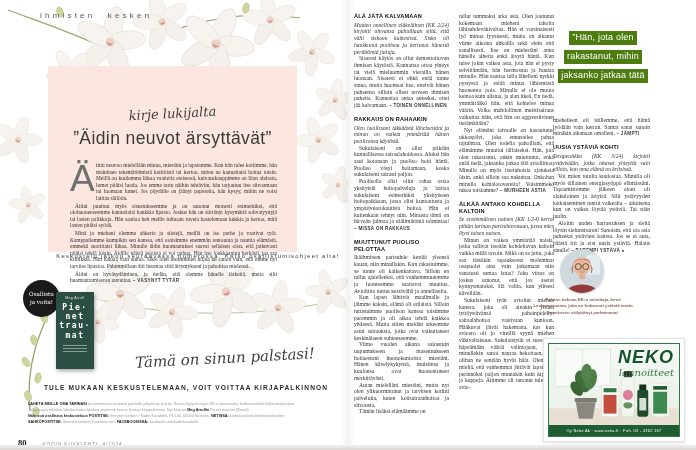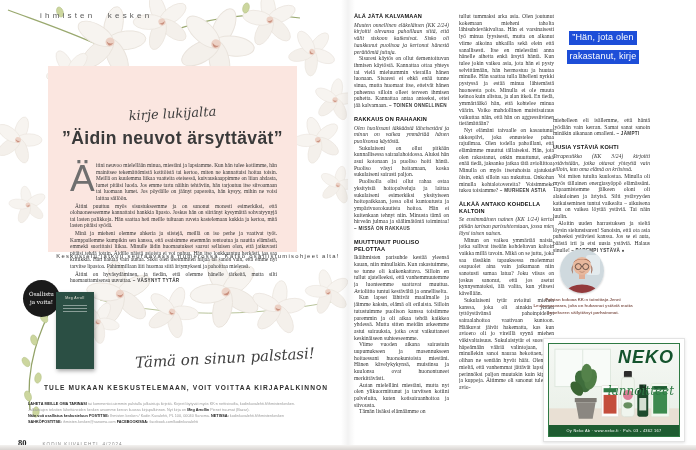--- a/index.html
+++ b/index.html
@@ -17,21 +17,21 @@
   .flowers{position:absolute;left:0;top:0;z-index:0;}
   .section-label{position:absolute;left:18px;top:11px;z-index:3;
       font-family:"Liberation Sans",sans-serif;font-size:8px;letter-spacing:3.2px;word-spacing:7px;
       color:#5a5a5a;padding-left:22px;}
   .pink-box{position:absolute;left:48px;top:66px;width:249px;height:186px;background:#fbe6e0;
       z-index:1;padding:0;box-sizing:border-box;}
   .kicker{position:absolute;left:0;right:0;top:40px;text-align:center;
       font-style:italic;font-size:13px;color:#3d3d3d;transform:rotate(-3deg);
       font-family:"DejaVu Serif",serif;}
   .headline{position:absolute;left:6px;right:6px;top:62px;text-align:center;margin:0;
-      font-family:"Liberation Sans",sans-serif;font-weight:700;font-size:17.5px;
+      font-family:"Liberation Sans",sans-serif;font-weight:400;font-size:17.5px;
       letter-spacing:.4px;color:#3a3a3a;}
   .letter-body{position:absolute;left:22px;right:20px;top:96px;font-size:5.4px;line-height:1.22;
       text-align:justify;color:#333;}
   .letter-body p{margin:0 0 1px 0;}
   .letter-body p.ind{text-indent:5px;}
   .dropcap{float:left;width:26px;font-family:"Liberation Sans",sans-serif;font-weight:300;
       font-size:37px;line-height:34px;color:#6f6f6f;text-align:left;}
   .sig{font-family:"Liberation Sans",sans-serif;font-weight:bold;font-size:4.6px;
       letter-spacing:.3px;color:#3a3a3a;}
   .continues{position:absolute;left:50px;top:253px;width:296px;z-index:2;text-align:center;
@@ -64,33 +64,33 @@
   .col p{margin:0;}
   .col p.ind{text-indent:5px;}
   .col .lead{font-style:italic;}
   .rh{font-family:"Liberation Sans",sans-serif;font-weight:bold;font-size:5.6px;
       letter-spacing:.2px;color:#111;margin:7px 0 2px;text-align:left;}
   .rh.first{margin-top:0;}
   .col1{left:6px;top:13px;width:95px;height:424px;}
   .col2{left:111px;top:13px;width:95px;height:424px;}
   .col3{left:205px;top:117px;width:97px;height:137px;}
   .pullquote{position:absolute;left:203px;top:26px;width:104px;text-align:center;z-index:2;}
-  .pq-line{display:inline-block;background:#1d4ed8;color:#fff;padding:1.5px 3px 2.5px;margin:.5px 0;
+  .pq-line{display:inline-block;background:#4d7c0f;color:#fff;padding:1.5px 3px 2.5px;margin:.5px 0;
       font-family:"Liberation Sans",sans-serif;font-weight:400;font-size:9px;letter-spacing:.2px;}
   .columnist-photo{position:absolute;left:212px;top:249px;width:44px;height:44px;border-radius:50%;
       overflow:hidden;box-shadow:0 1px 2px rgba(0,0,0,.2);}
   .columnist-caption{position:absolute;left:183px;top:297px;width:104px;text-align:center;
       font-family:"Liberation Sans",sans-serif;font-weight:bold;font-size:4.3px;line-height:1.5;color:#8a625a;}
   .ad-card{position:absolute;left:195px;top:338px;width:142px;height:104px;background:#fff;
       border:1px solid #e3e3e3;box-shadow:0 1px 3px rgba(0,0,0,.12);box-sizing:border-box;padding:4px;}
   .ad-frame{width:100%;height:100%;border:1.5px solid #2f7a44;box-sizing:border-box;position:relative;overflow:hidden;}
   .ad-photo{position:absolute;left:0;top:0;right:0;bottom:11px;background:linear-gradient(#f5f8f4,#e9efe7);}
   .ad-logo{position:absolute;right:5px;top:4px;text-align:right;z-index:2;}
   .ad-brand{font-family:"Liberation Sans",sans-serif;font-weight:bold;font-size:18px;letter-spacing:1px;color:#14532d;line-height:1;font-style:italic;}
-  .ad-tagline{font-family:"DejaVu Serif",serif;font-style:italic;font-size:12px;color:#2f7a44;margin-top:18px;text-align:center;}
+  .ad-tagline{font-family:"DejaVu Serif",serif;font-style:italic;font-size:10px;color:#2f7a44;margin-top:1px;}
   .ad-bar{position:absolute;left:0;right:0;bottom:0;height:11px;background:#1e5c31;color:#fff;
       display:flex;align-items:center;justify-content:center;
       font-family:"Liberation Sans",sans-serif;font-size:3.9px;letter-spacing:.3px;}
 </style>
 </head>
 <body>
 
 <div class="spread">
 
   <div class="page page-left">
@@ -157,20 +157,26 @@
 
     <div class="continues">Keskustelu jatkuu seuraavassa numerossa. Katso osallistumisohjeet alta!</div>
 
     <div class="badge">
       <div>Osallistu</div>
       <div>ja voita!</div>
     </div>
 
     <div class="book">
       <div class="book-author">Meg Arroll</div>
+      <div class="book-title">
+        <div>Pie·</div>
+        <div>net</div>
+        <div>trau·</div>
+        <div>mat</div>
+      </div>
       <div class="book-lines">
           <i></i>
           <i></i>
           <i></i>
         </div>
     </div>
 
     <div class="script-line">Tämä on sinun palstasi!</div>
 
     <div class="cta">TULE MUKAAN KESKUSTELEMAAN, VOIT VOITTAA KIRJAPALKINNON</div>
@@ -209,21 +215,22 @@
       <p>tullut tummaksi arka asia. Olen joutunut kokemaan mieheni taholta lähisuhdeväkivaltaa. Hän ei varsinaisesti lyö minua fyysisesti, mutta on alkanut viime aikoina uhkailla sekä elein että sanallisesti. Itse en mielestäni anna hänelle aihetta enkä ärsytä häntä. Kun tulee jokin vaikea asia, jota hän ei pysty selvittämään, hän hermostuu ja huutaa minulle. Hän saattaa tulla lähelleni nyrkki pystyssä ja estää minua lähtemästä huoneesta pois. Minulla ei ole muuta keinoa kuin alistua, ja alan itkeä. En tiedä, ymmärtääkö hän, että kohtelee minua väärin. Voiko mahdollinen muistisairaus vaikuttaa näin, että hän on aggressiivinen tietämättään?</p>
       <p class="ind"><span>Nyt elämäni taivaalle on kasautunut ukkospilvi, joka ennustelee pahaa rajuilmaa. Olen todella pahoillani, että elämämme muuttui tällaiseksi. Hän, jota olen rakastanut, onkin muuttunut, enkä enää tiedä, jaksanko jatkaa tätä avioliittoa. Minulla on myös itsetuhoisia ajatuksia öisin, enkä silloin saa nukuttua. Onkohan minulla kohtalotovereita? Voisimmeko tukea toisiamme?</span> <span class="sig">– MURHEEN ASTIA</span></p>
       <div class="rh">ÄLKÄÄ ANTAKO KOHDELLA KALTOIN</div>
       <p class="lead">Se ensimmäinen nainen (KK 1/24) kertoi pitkän tarinan parisuhteestaan, jossa mies löysi toisen naisen.</p>
       <p class="ind">Minun on vaikea ymmärtää naisia, jotka sallivat itseään kohdeltavan kaltoin vaikka millä tavoin. Mikä on se juttu, joka saa tässäkin tapauksessa molemmat osapuolet aina vain jatkamaan niin sanotusti samaa latua? Joku viisas on joskus sanonut, että jos asetut kynnysmatoksi, älä valita, kun ylitsesi kävellään.</p>
       <p class="ind">Sukulaiseni tytär avioitui miehen kanssa, joka oli ainakin yhden tyttöystävänsä pahoinpidellyt sairaalahoitoa vaativaan kuntoon. Hääkuvat jäivät hakematta, kas kun avioero oli jo vireillä syynä miehen väkivaltaisuus. Sukulaistytär ei suostunut häpeämään vääriä valintojaan, vaan minullekin sanoi nauraa hekottaen, että olihan ne sentään hyvät häät. Olen sitä mieltä, että vanhemmat jättävät lapsilleen perinnöksi paljon muutakin kuin kippoja ja kuppeja. Äitimme oli sanonut tulevalle avio-</p>
     </div>
 
     <div class="pullquote">
       <div><span class="pq-line">”Hän, jota olen</span></div>
-      <div><span class="pq-line">rakastanut, kirje</span></div>
+      <div><span class="pq-line">rakastanut, mihin</span></div>
+      <div><span class="pq-line">jaksanko jatkaa tätä</span></div>
     </div>
 
     <div class="col col3">
       <p><span>miehelleen eli isällemme, että häntä lyödään vain kerran. Samat sanat sanoin minäkin aikanaan omalleni.</span> <span class="sig">– JÄMPTI</span></p>
       <div class="rh">UUSIA YSTÄVIÄ KOHTI</div>
       <p class="lead">Terapeutikko (KK 3/24) kirjoitti ystävistään, jotka ottavat yhteyttä vain silloin, kun oma elämä on kriisissä.</p>
       <p class="ind">Voi miten tutulta kuulostaa. Minulla oli myös tällainen energiasyöppö elämässäni. Tapaamistemme jälkeen oloni oli alakuloinen ja ärtyisä. Silti ystävyyden katkaiseminen tuntui vaikealta – aikuisena kun on vaikea löytää ystäviä. Tai näin luulin.</p>
       <p class="ind"><span>Aloitin uuden harrastuksen ja sieltä löysin sielunsisaren! Sanoisin, että ota asia puheeksi ystäviesi kanssa. Jos se ei auta, päästä irti ja etsi uusia ystäviä. Halaus sinulle!</span> <span class="sig">– PAREMPI YSTÄVÄ ●</span></p>
     </div>
 

